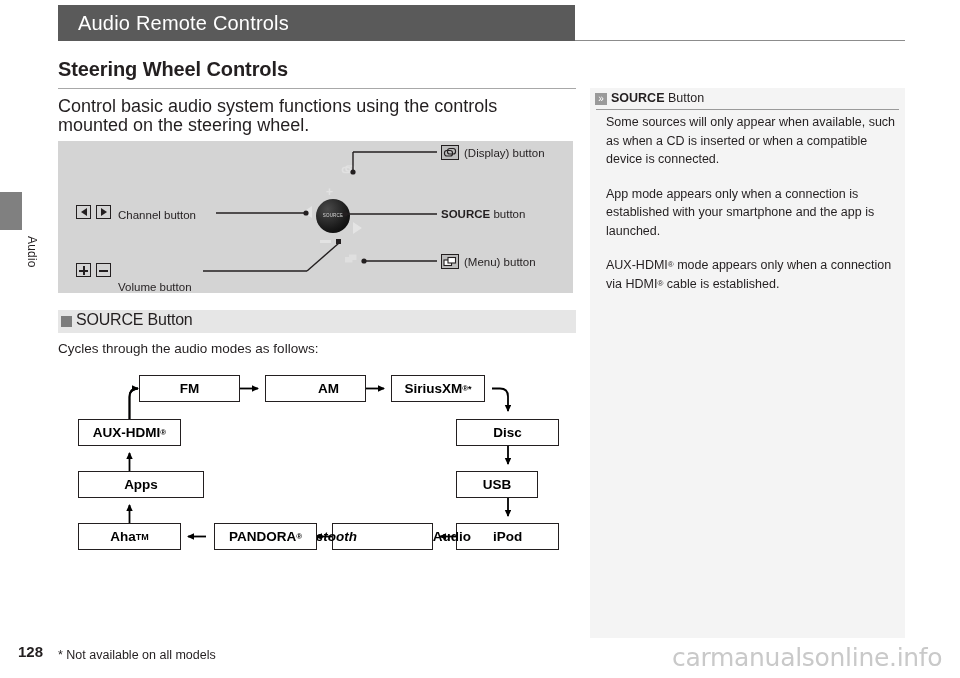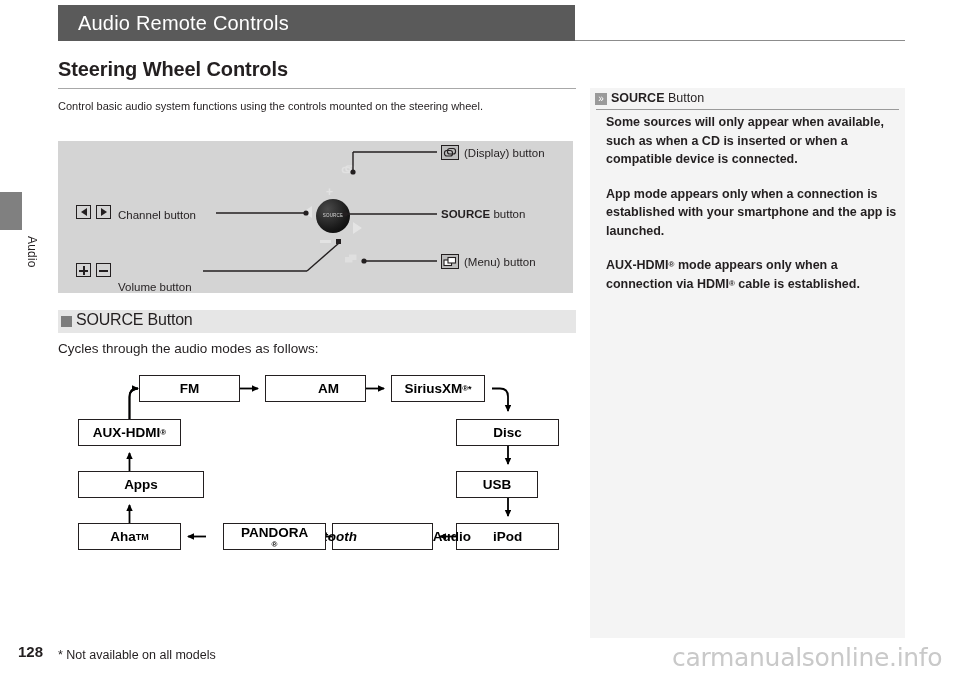--- a/index.html
+++ b/index.html
@@ -82,21 +82,21 @@
     top: 88px;
     width: 518px;
     height: 1px;
     background: #a8a8a8;
   }
   .intro {
     position: absolute;
     left: 58px;
     top: 97px;
     width: 512px;
-    font-size: 11px;
+    font-size: 18px;
     line-height: 19px;
     color: #231f20;
   }
 
   
   .swc-box {
     position: absolute;
     left: 58px;
     top: 141px;
     width: 515px;
@@ -231,21 +231,21 @@
   }
   .side-title b { font-weight: bold; }
   .side-body {
     position: absolute;
     left: 606px; top: 113px;
     width: 294px;
     font-size: 12.5px;
     line-height: 18.5px;
     color: #231f20;
   }
-  .side-body p { margin: 0 0 16px 0; font-weight: bold; }
+  .side-body p { margin: 0 0 16px 0; }
   .side-body .reg { font-size: 8px; vertical-align: 2px; }
   .side-body .tm { font-size: 8px; vertical-align: 4px; }
 
   
   .pg-num {
     position: absolute;
     left: 18px; top: 643px;
     font-size: 15px;
     font-weight: bold;
     color: #231f20;
@@ -394,21 +394,21 @@
 <div class="fbox" style="left:265px; top:375px; width:101px; height:27px;padding-left:26px;">AM</div>
 <div class="fbox" style="left:391px; top:375px; width:94px; height:27px;">
     <span>SiriusXM</span>
     <span class="reg">®</span>
     <span class="ast">*</span>
   </div>
 <div class="fbox" style="left:456px; top:419px; width:103px; height:27px;">Disc</div>
 <div class="fbox" style="left:456px; top:471px; width:82px; height:27px;">USB</div>
 <div class="fbox" style="left:456px; top:523px; width:103px; height:27px;">iPod</div>
 <div class="fbox" style="left:332px; top:523px; width:101px; height:27px;gap:36px;"><span class="ital">Bluetooth</span>&nbsp;<span>Audio</span></div>
-<div class="fbox" style="left:223px; top:523px; width:103px; height:27px;flex-direction:column;">
+<div class="fbox" style="left:214px; top:523px; width:103px; height:27px;">
     <span>PANDORA</span>
     <span class="reg">®</span>
   </div>
 <div class="fbox" style="left:78px; top:523px; width:103px; height:27px;">
     <span>Aha</span>
     <span class="tm">TM</span>
   </div>
 <div class="fbox" style="left:78px; top:471px; width:126px; height:27px;">Apps</div>
 <div class="fbox" style="left:78px; top:419px; width:103px; height:27px;">
     <span>AUX-HDMI</span>

